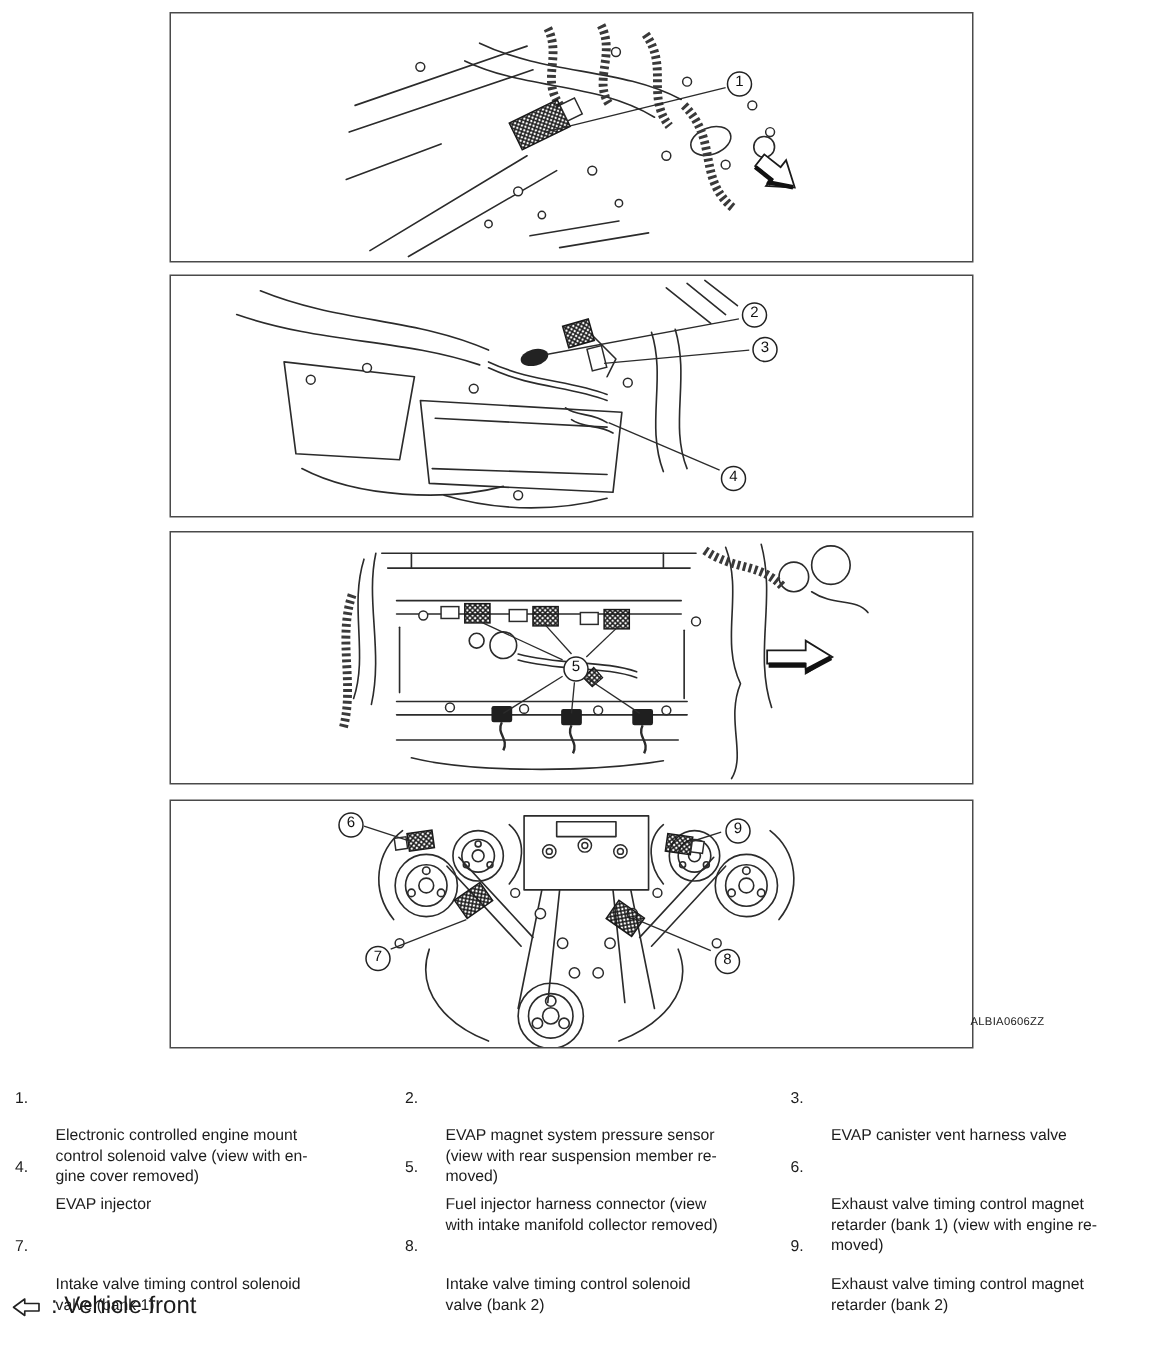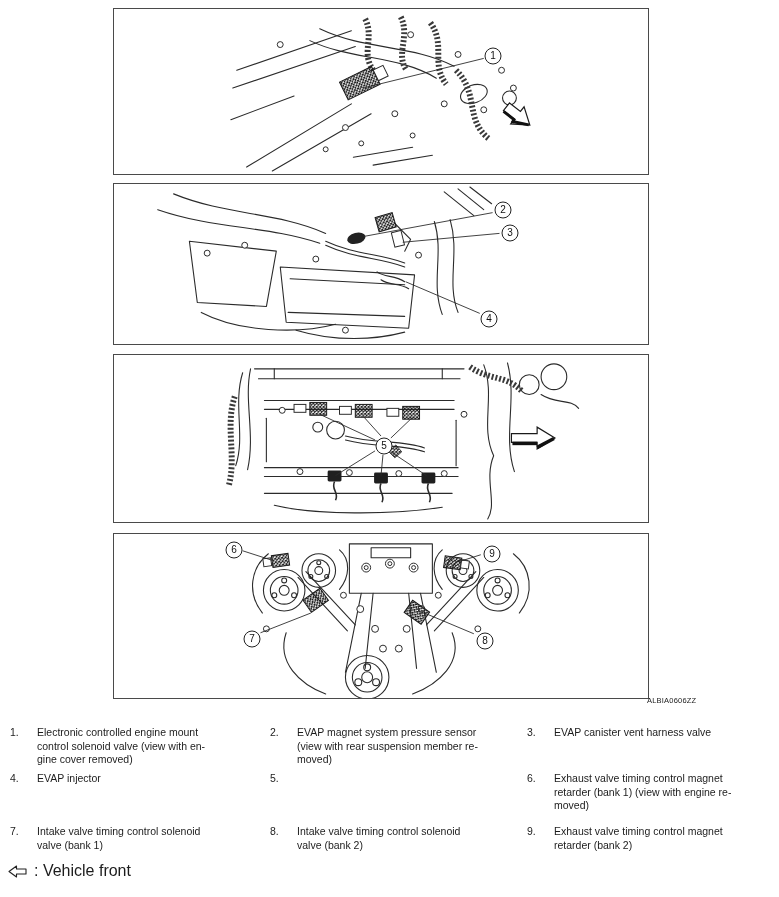--- a/index.html
+++ b/index.html
@@ -16,30 +16,30 @@
   #p1{top:8px;height:167px;}
   #p2{top:183px;height:162px;}
   #p3{top:354px;height:169px;}
   #p4{top:533px;height:166px;}
   .co{
     position:absolute;width:17px;height:17px;border:1px solid #222;border-radius:50%;
     background:#fff;box-sizing:border-box;font-size:10px;line-height:14.5px;
     text-align:center;transform:translate(-50%,-50%);color:#111;
   }
   .figcode{
-    position:absolute;left:647px;top:696px;font-size:7.5px;letter-spacing:.2px;color:#222;
+    position:absolute;left:647px;top:676px;font-size:7.5px;letter-spacing:.2px;color:#222;
   }
   .legend{
     position:absolute;left:10px;top:726px;width:764px;
     display:grid;grid-template-columns:260px 257px 1fr;grid-template-rows:46px 53px auto;
     font-size:10.5px;line-height:13.5px;
   }
   .li{display:flex;align-items:flex-start;}
   .li .num{flex:none;width:27px;}
-  .li .txt{white-space:pre-line;}
+  .li .txt{white-space:pre-line;margin-top:25px;}
   .vfront{
     position:absolute;left:8px;top:864px;display:flex;align-items:center;
     font-size:16px;line-height:14px;
   }
   .vfront svg{display:block;margin-right:7px;}
   .defs{position:absolute;width:0;height:0;}
 </style>
 </head>
 <body>
 
@@ -333,20 +333,22 @@
     <div class="li">
       <span class="num">3.</span>
       <span class="txt">EVAP canister vent harness valve</span>
     </div>
     <div class="li">
       <span class="num">4.</span>
       <span class="txt">EVAP injector</span>
     </div>
     <div class="li">
       <span class="num">5.</span>
+      <span class="txt">Fuel injector harness connector (view
+with intake manifold collector removed)</span>
     </div>
     <div class="li">
       <span class="num">6.</span>
       <span class="txt">Exhaust valve timing control magnet
 retarder (bank 1) (view with engine re-
 moved)</span>
     </div>
     <div class="li">
       <span class="num">7.</span>
       <span class="txt">Intake valve timing control solenoid

